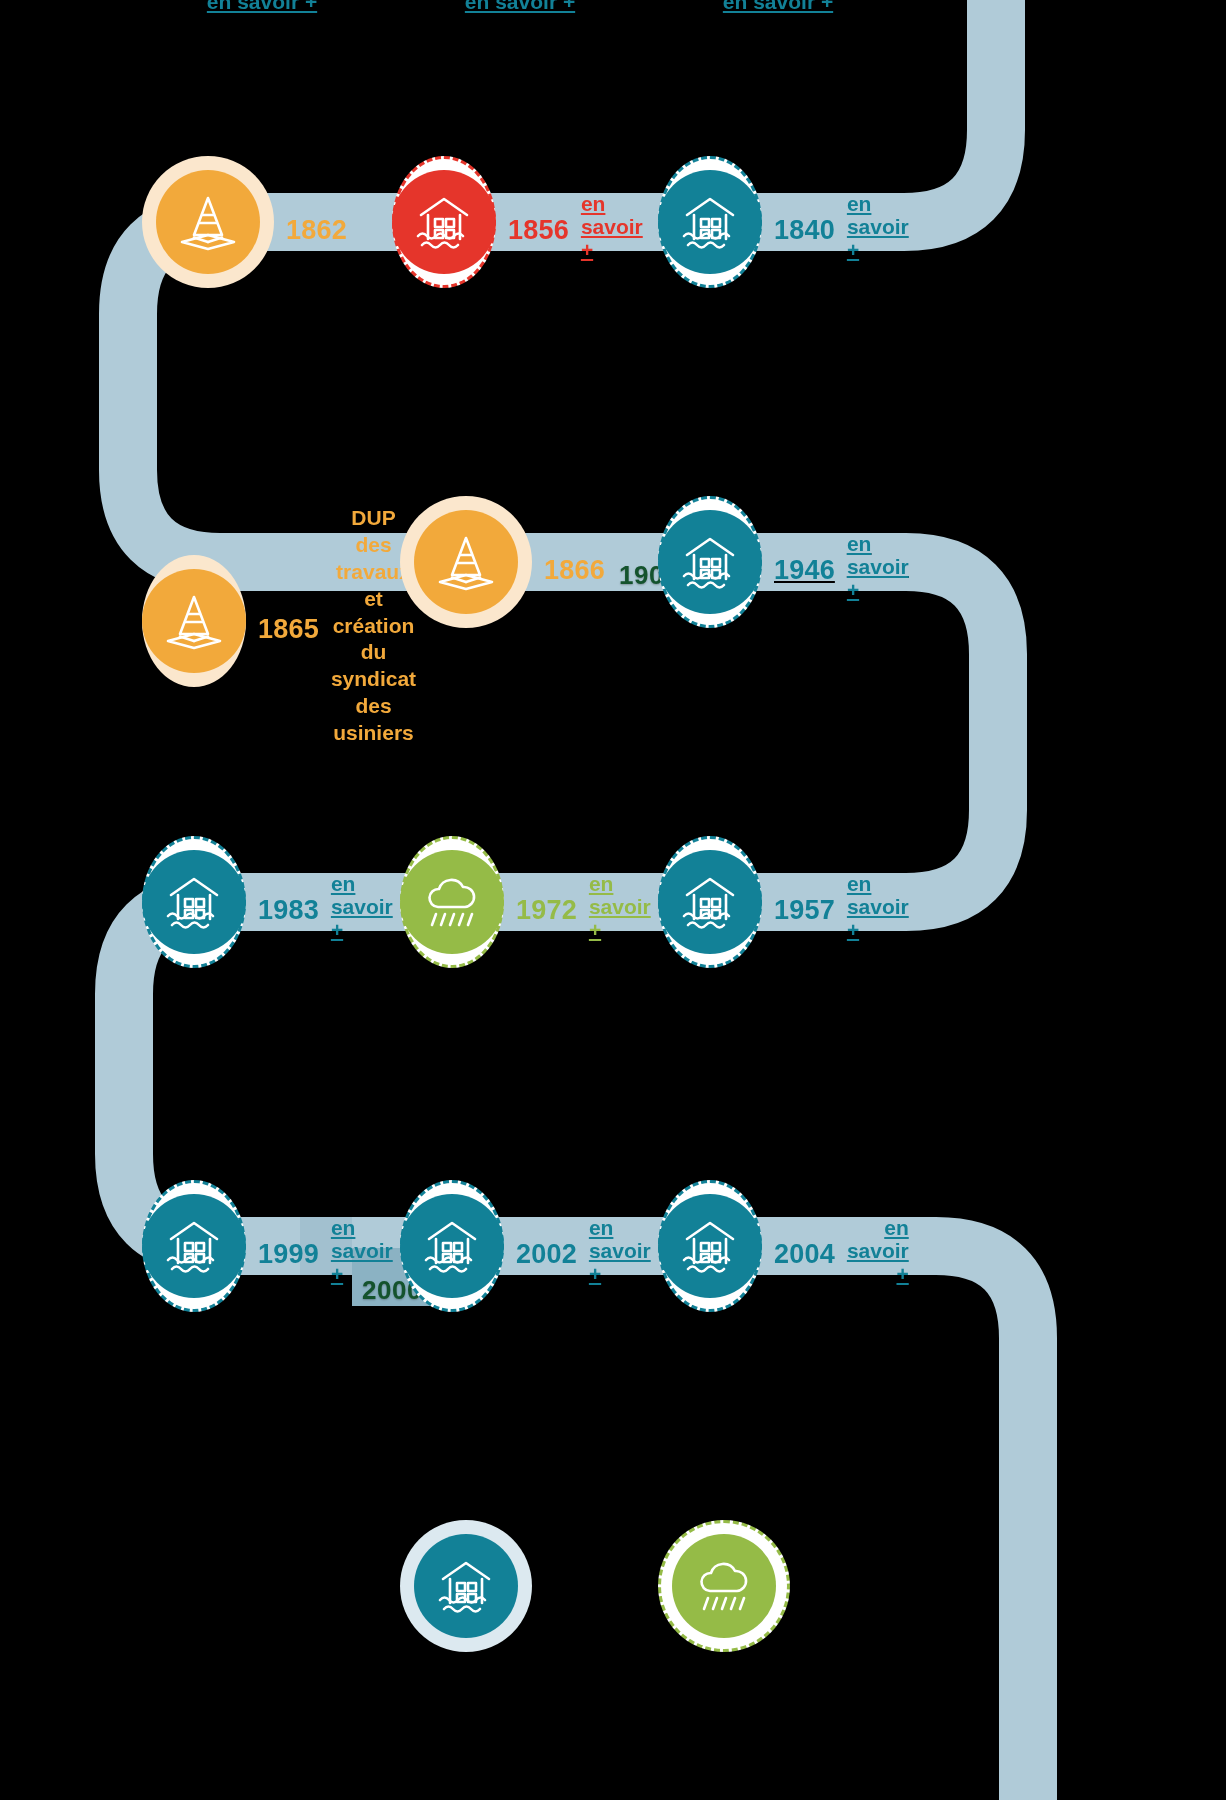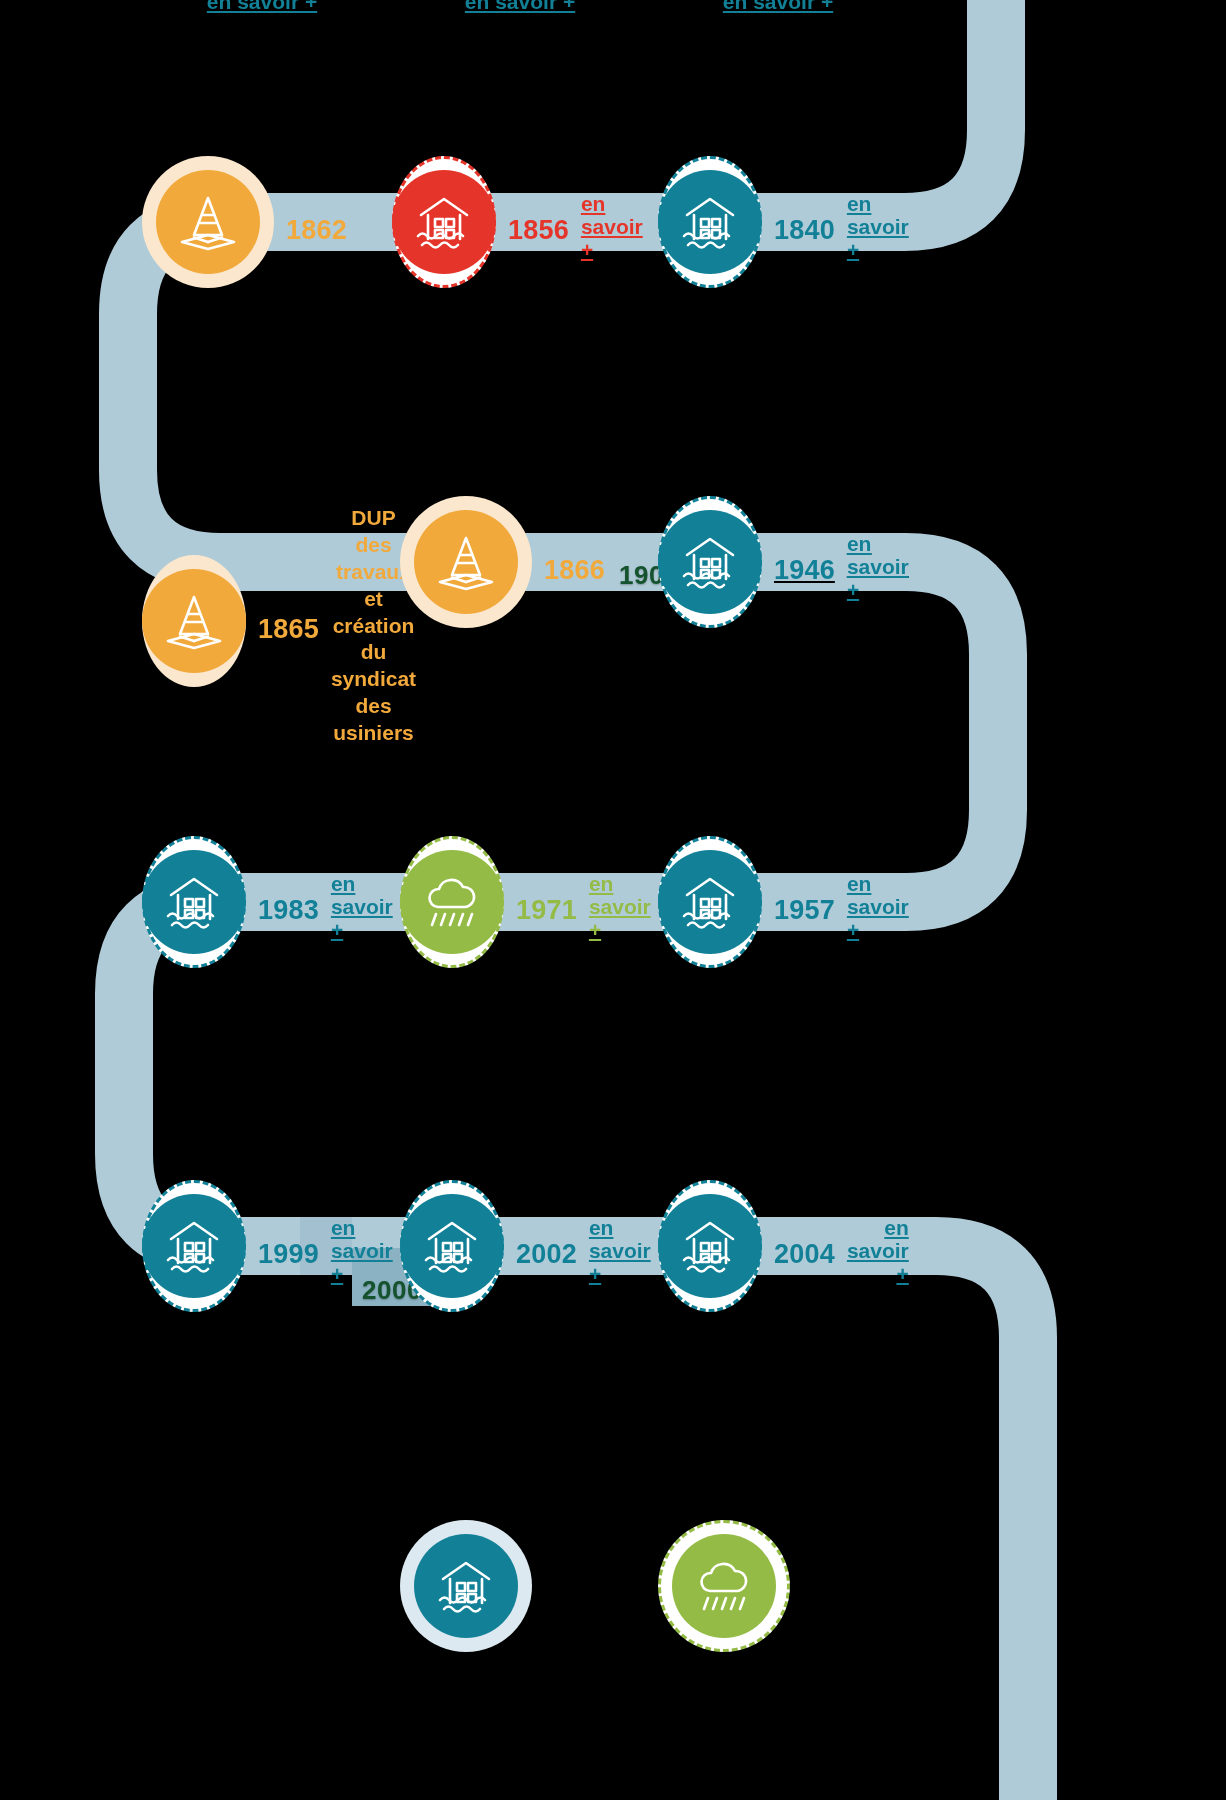--- a/index.html
+++ b/index.html
@@ -318,21 +318,21 @@
       <path d="M18 37 a9 9 0 0 1 1 -18 a13 13 0 0 1 24 -2 a9 9 0 0 1 2 20 Z"></path>
       <path d="M16 44 L12 55"></path>
                 <path d="M25 44 L21 55"></path>
       <path d="M34 44 L30 55"></path>
                 <path d="M43 44 L39 55"></path>
       <path d="M52 44 L48 55"></path>
     </g>
             </svg>
           </div>
      </div>
-        <div class="year">1971</div>
+        <div class="year">1972</div>
         <div class="more">en savoir +</div>
       </div>
       <div class="node" style="left: 778px; top: 836px; --accent: #128197; --halo: #128197;">
         <div class="disc-wrap">
        <div class="halo dashed"></div>
        <div class="disc">
             <svg width="62" height="62" viewBox="0 0 62 62">
       <g stroke="#ffffff" stroke-width="2.6" fill="none" stroke-linecap="round" stroke-linejoin="round">
         <path d="M8 24 L31 8 L54 24"></path>
         <path d="M15 24 L15 48"></path>

